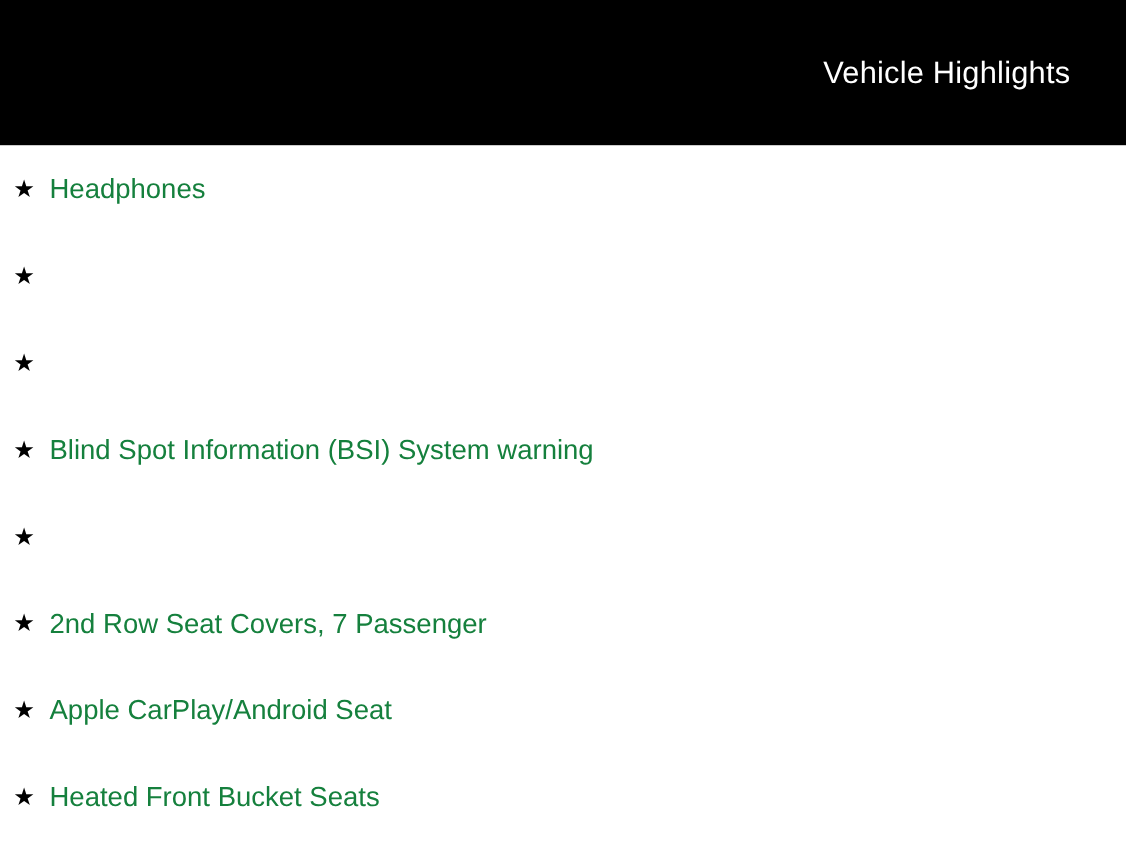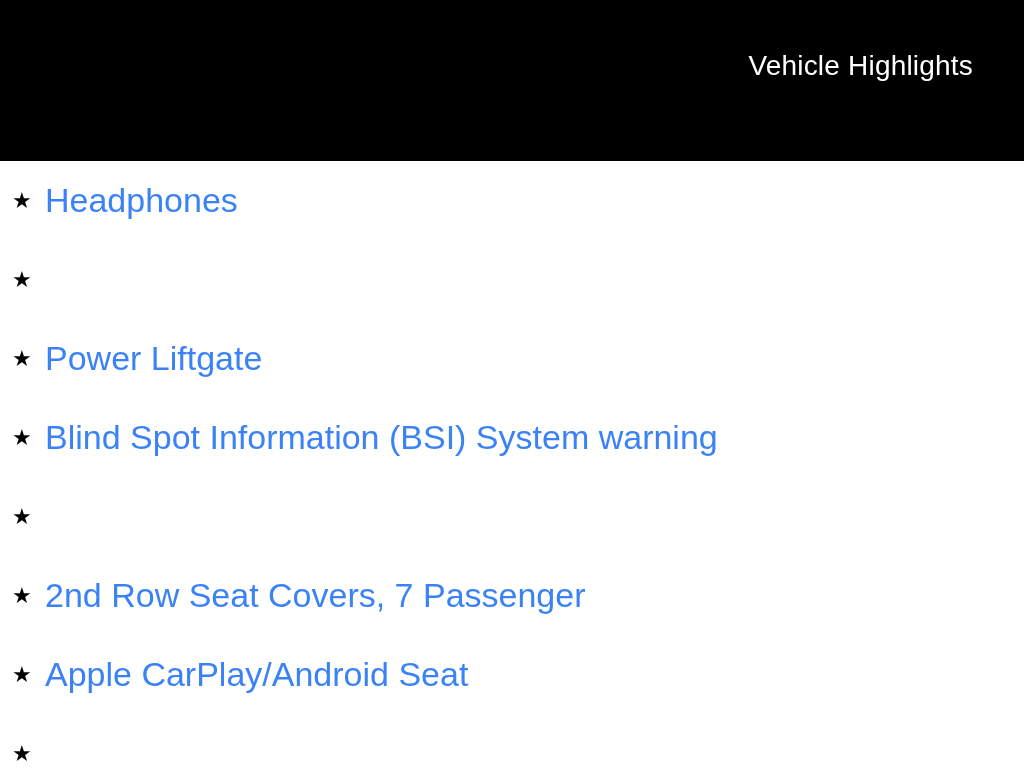--- a/index.html
+++ b/index.html
@@ -6,21 +6,21 @@
     margin: 0;
     padding: 0;
     width: 1024px;
     height: 768px;
     background: #ffffff;
     font-family: "Liberation Sans", sans-serif;
     overflow: hidden;
   }
   .header {
     width: 1024px;
-    height: 161px;
+    height: 132px;
     background: #000000;
     position: relative;
     text-align: right;
   }
   .header-title {
     position: absolute;
     right: 51px;
     top: 50px;
     color: #ffffff;
     font-size: 28px;
@@ -40,22 +40,22 @@
   }
   .star {
     width: 33px;
     flex: 0 0 33px;
     font-size: 22px;
     color: #000000;
     line-height: 1;
     text-align: left;
   }
   .label {
-    font-size: 34px;
-    color: #3b82f6;
+    font-size: 25px;
+    color: #15803d;
     line-height: 1.2;
     white-space: nowrap;
   }
 </style>
 </head>
 <body>
 
 <div class="header">
   <span class="header-title">Vehicle Highlights</span>
 </div>
@@ -63,33 +63,33 @@
 <div class="list">
     <div class="row">
       <span class="star">★</span>
       <span class="label">Headphones</span>
     </div>
     <div class="row">
       <span class="star">★</span>
     </div>
     <div class="row">
       <span class="star">★</span>
-      <span class="label">Power Liftgate</span>
     </div>
     <div class="row">
       <span class="star">★</span>
       <span class="label">Blind Spot Information (BSI) System warning</span>
     </div>
     <div class="row">
       <span class="star">★</span>
     </div>
     <div class="row">
       <span class="star">★</span>
       <span class="label">2nd Row Seat Covers, 7 Passenger</span>
     </div>
     <div class="row">
       <span class="star">★</span>
       <span class="label">Apple CarPlay/Android Seat</span>
     </div>
     <div class="row">
       <span class="star">★</span>
+      <span class="label">Heated Front Bucket Seats</span>
     </div>
   </div>
 
 </body></html>

